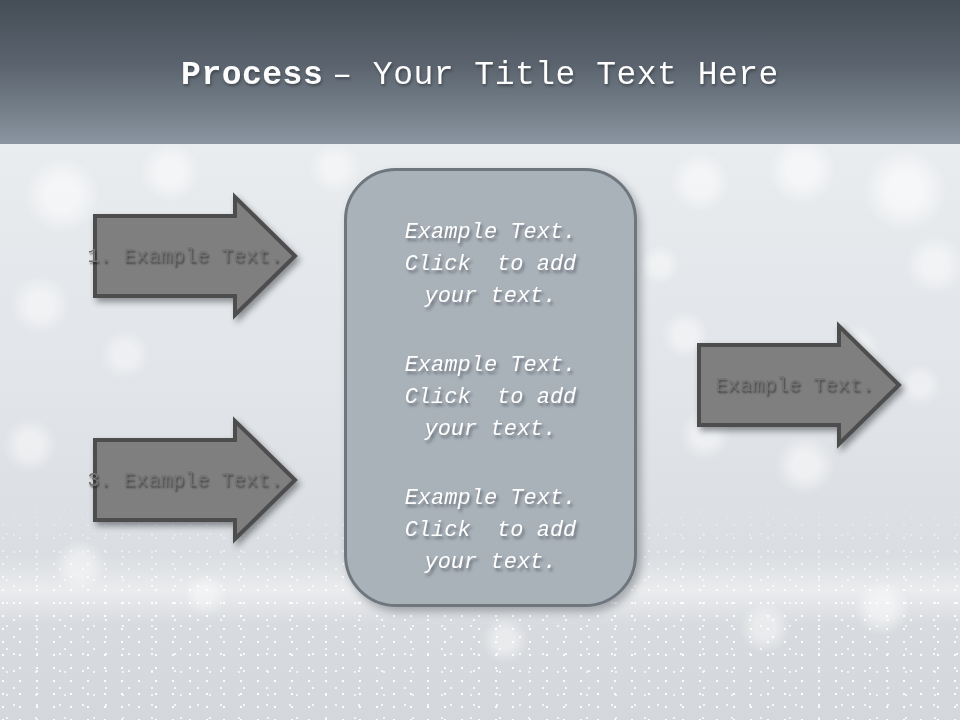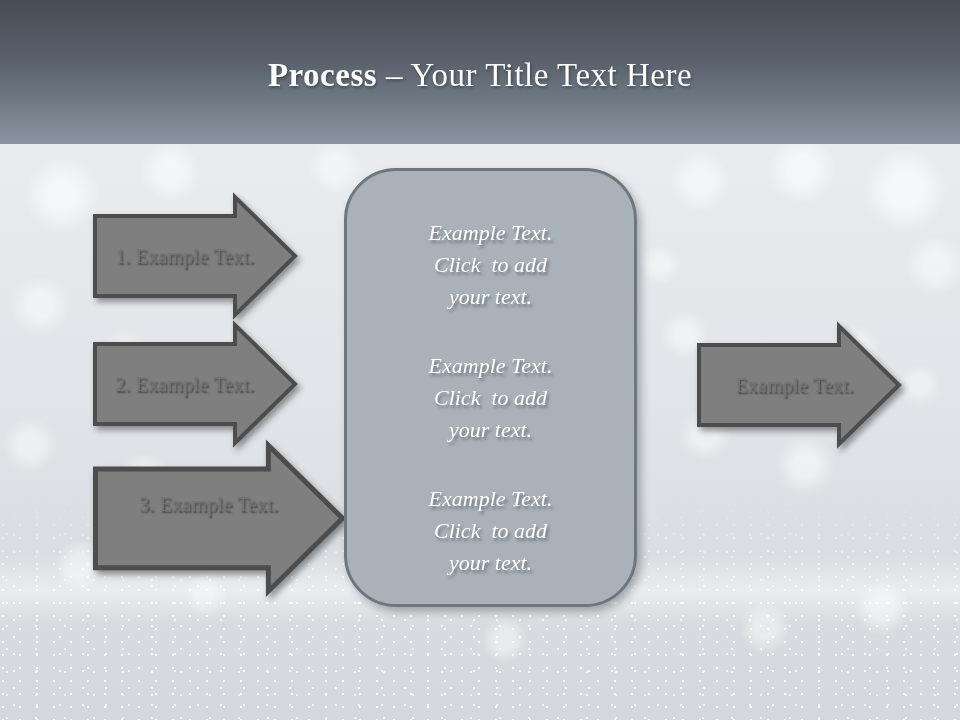--- a/index.html
+++ b/index.html
@@ -1,18 +1,18 @@
 <!DOCTYPE html>
 <html><head>
 <meta charset="utf-8">
 <style>
   html,body{margin:0;padding:0;background:#222;}
   .slide{
     position:relative;width:960px;height:720px;overflow:hidden;
-    font-family:Liberation Serif, serif;
+    font-family:Liberation Mono, monospace;
     background:#e4e7ea;
   }
   
   .bg{position:absolute;inset:0;}
   .bokeh{
     position:absolute;inset:0;
     background-image:
       radial-gradient(circle 38px at 62px 195px, rgba(255,255,255,.55) 40%, rgba(255,255,255,0) 100%),
       radial-gradient(circle 30px at 170px 172px, rgba(255,255,255,.50) 40%, rgba(255,255,255,0) 100%),
       radial-gradient(circle 26px at 335px 168px, rgba(255,255,255,.45) 40%, rgba(255,255,255,0) 100%),
@@ -73,21 +73,21 @@
     filter:drop-shadow(3px 4px 3px rgba(25,30,36,.45));}
   .arrow polygon{fill:#7f7f7f;stroke:#4d4d4d;stroke-width:4;stroke-linejoin:miter;}
   .arrow .arrow-label{
     position:absolute;inset:0;display:flex;align-items:center;justify-content:center;
     padding:0 30px 0 10px;box-sizing:border-box;
     color:#737373;font-size:20px;letter-spacing:.2px;
     text-shadow:1px 2px 2px rgba(0,0,0,.5);white-space:nowrap;
   }
   .arrow.a1{left:93px;top:195px;}
   .arrow.a2{left:93px;top:323px;}
-  .arrow.a3{left:93px;top:443px;padding-left:48px;}
+  .arrow.a3{left:93px;top:419px;}
   .arrow.a4{left:697px;top:324px;}
   .arrow.a4 .arrow-label{padding:0 16px 0 8px;}
   
   .panel{
     position:absolute;left:344px;top:168px;width:293px;height:439px;
     box-sizing:border-box;border-radius:52px;
     background:#a9b1b9;border:3px solid #6e777e;
     box-shadow:4px 5px 8px rgba(40,48,58,.35);
     display:flex;flex-direction:column;align-items:center;
     padding-top:46px;row-gap:37px;
@@ -115,26 +115,20 @@
     </h1>
   </header>
 
   <div class="arrow a1">
     <svg viewBox="0 0 204 122" aria-hidden="true">
       <polygon points="2,21 142,21 142,2 202,61 142,120 142,101 2,101"></polygon>
     </svg>
     <span class="arrow-label">1. Example Text.</span>
   </div>
 
-  <div class="arrow a2">
-    <svg viewBox="0 0 204 122" aria-hidden="true">
-      <polygon points="2,21 142,21 142,2 202,61 142,120 142,101 2,101"></polygon>
-    </svg>
-    <span class="arrow-label">2. Example Text.</span>
-  </div>
 
   <div class="arrow a3">
     <svg viewBox="0 0 204 122" aria-hidden="true">
       <polygon points="2,21 142,21 142,2 202,61 142,120 142,101 2,101"></polygon>
     </svg>
     <span class="arrow-label">3. Example Text.</span>
   </div>
 
   <div class="panel">
     <div class="panel-block">

